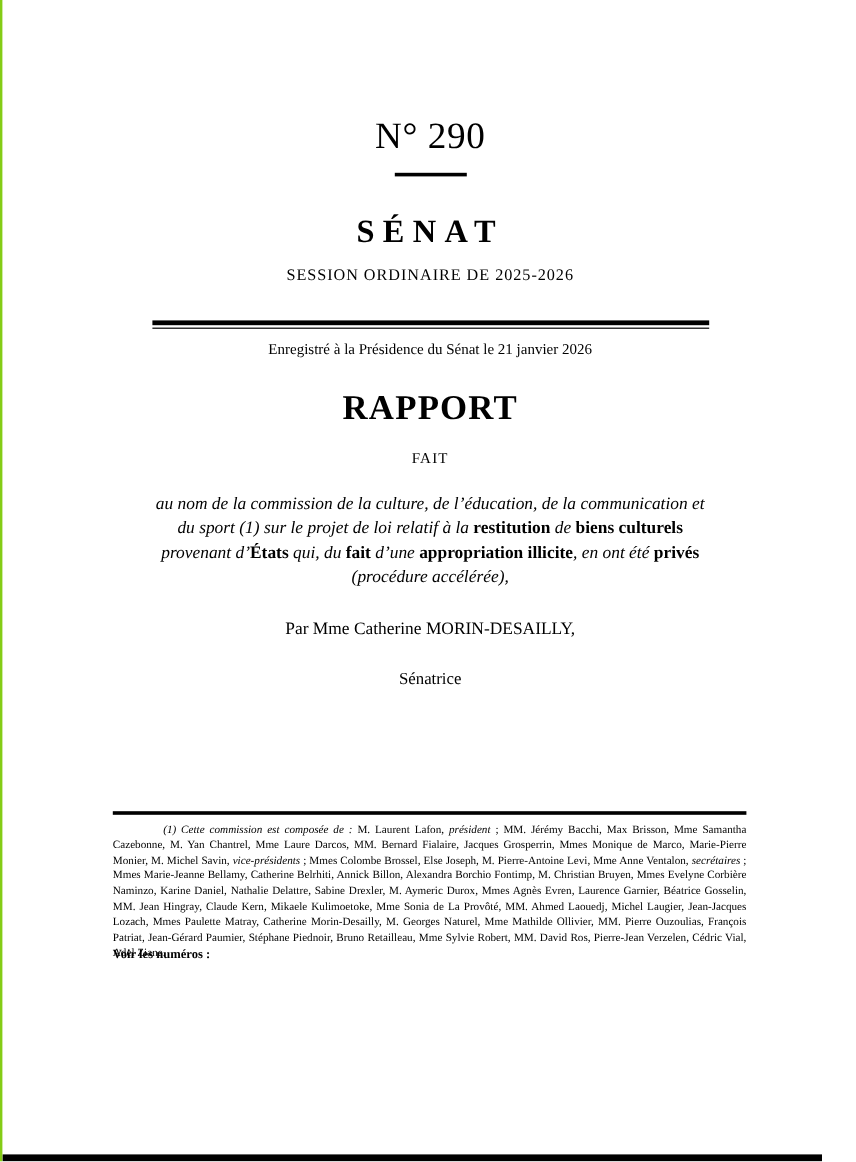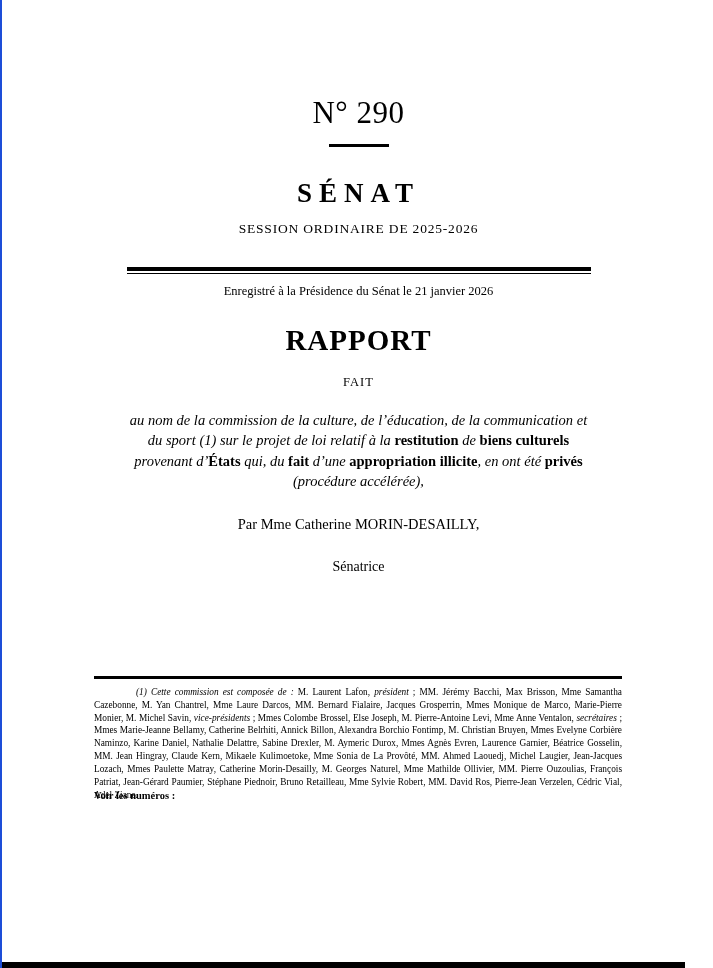--- a/index.html
+++ b/index.html
@@ -10,21 +10,21 @@
   body {
     font-family: "Liberation Serif", serif;
     color: #000000;
   }
   .page {
     position: relative;
     width: 713px;
     height: 968px;
     background: #ffffff;
     box-sizing: border-box;
-    border-left: 2px solid #1d4ed8;
+    border-left: 2px solid #84cc16;
     overflow: hidden;
   }
   .bottom-band {
     position: absolute;
     left: 0;
     bottom: 0;
     width: 683px;
     height: 6px;
     background: #000000;
   }

